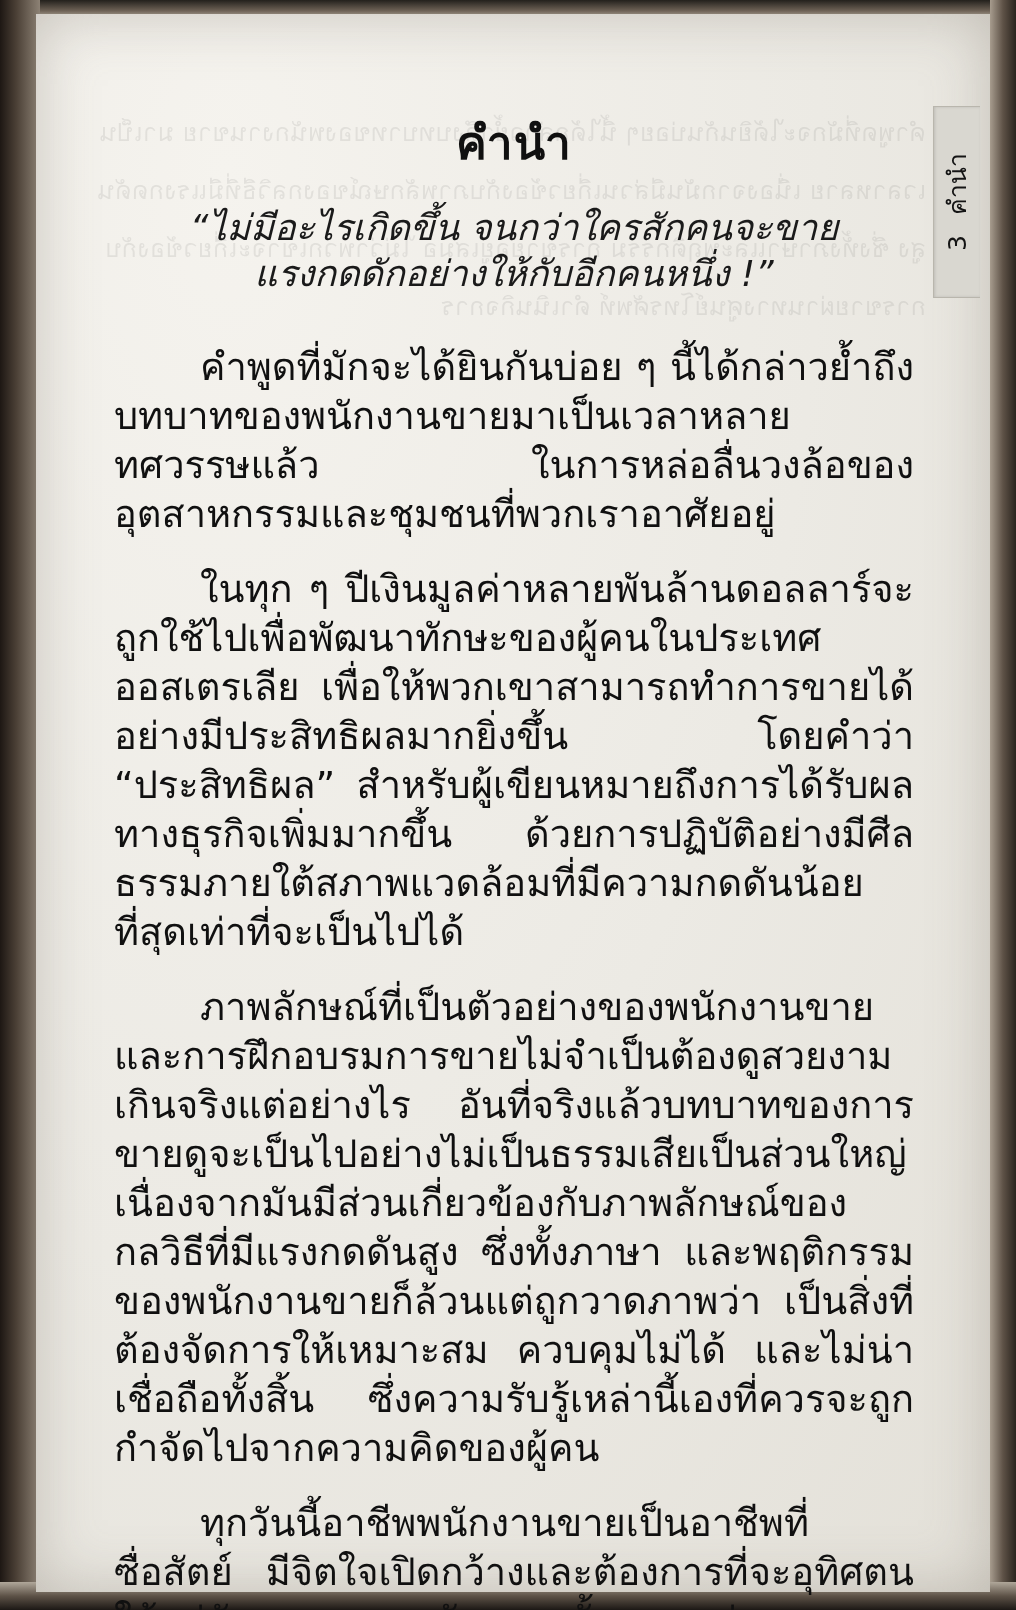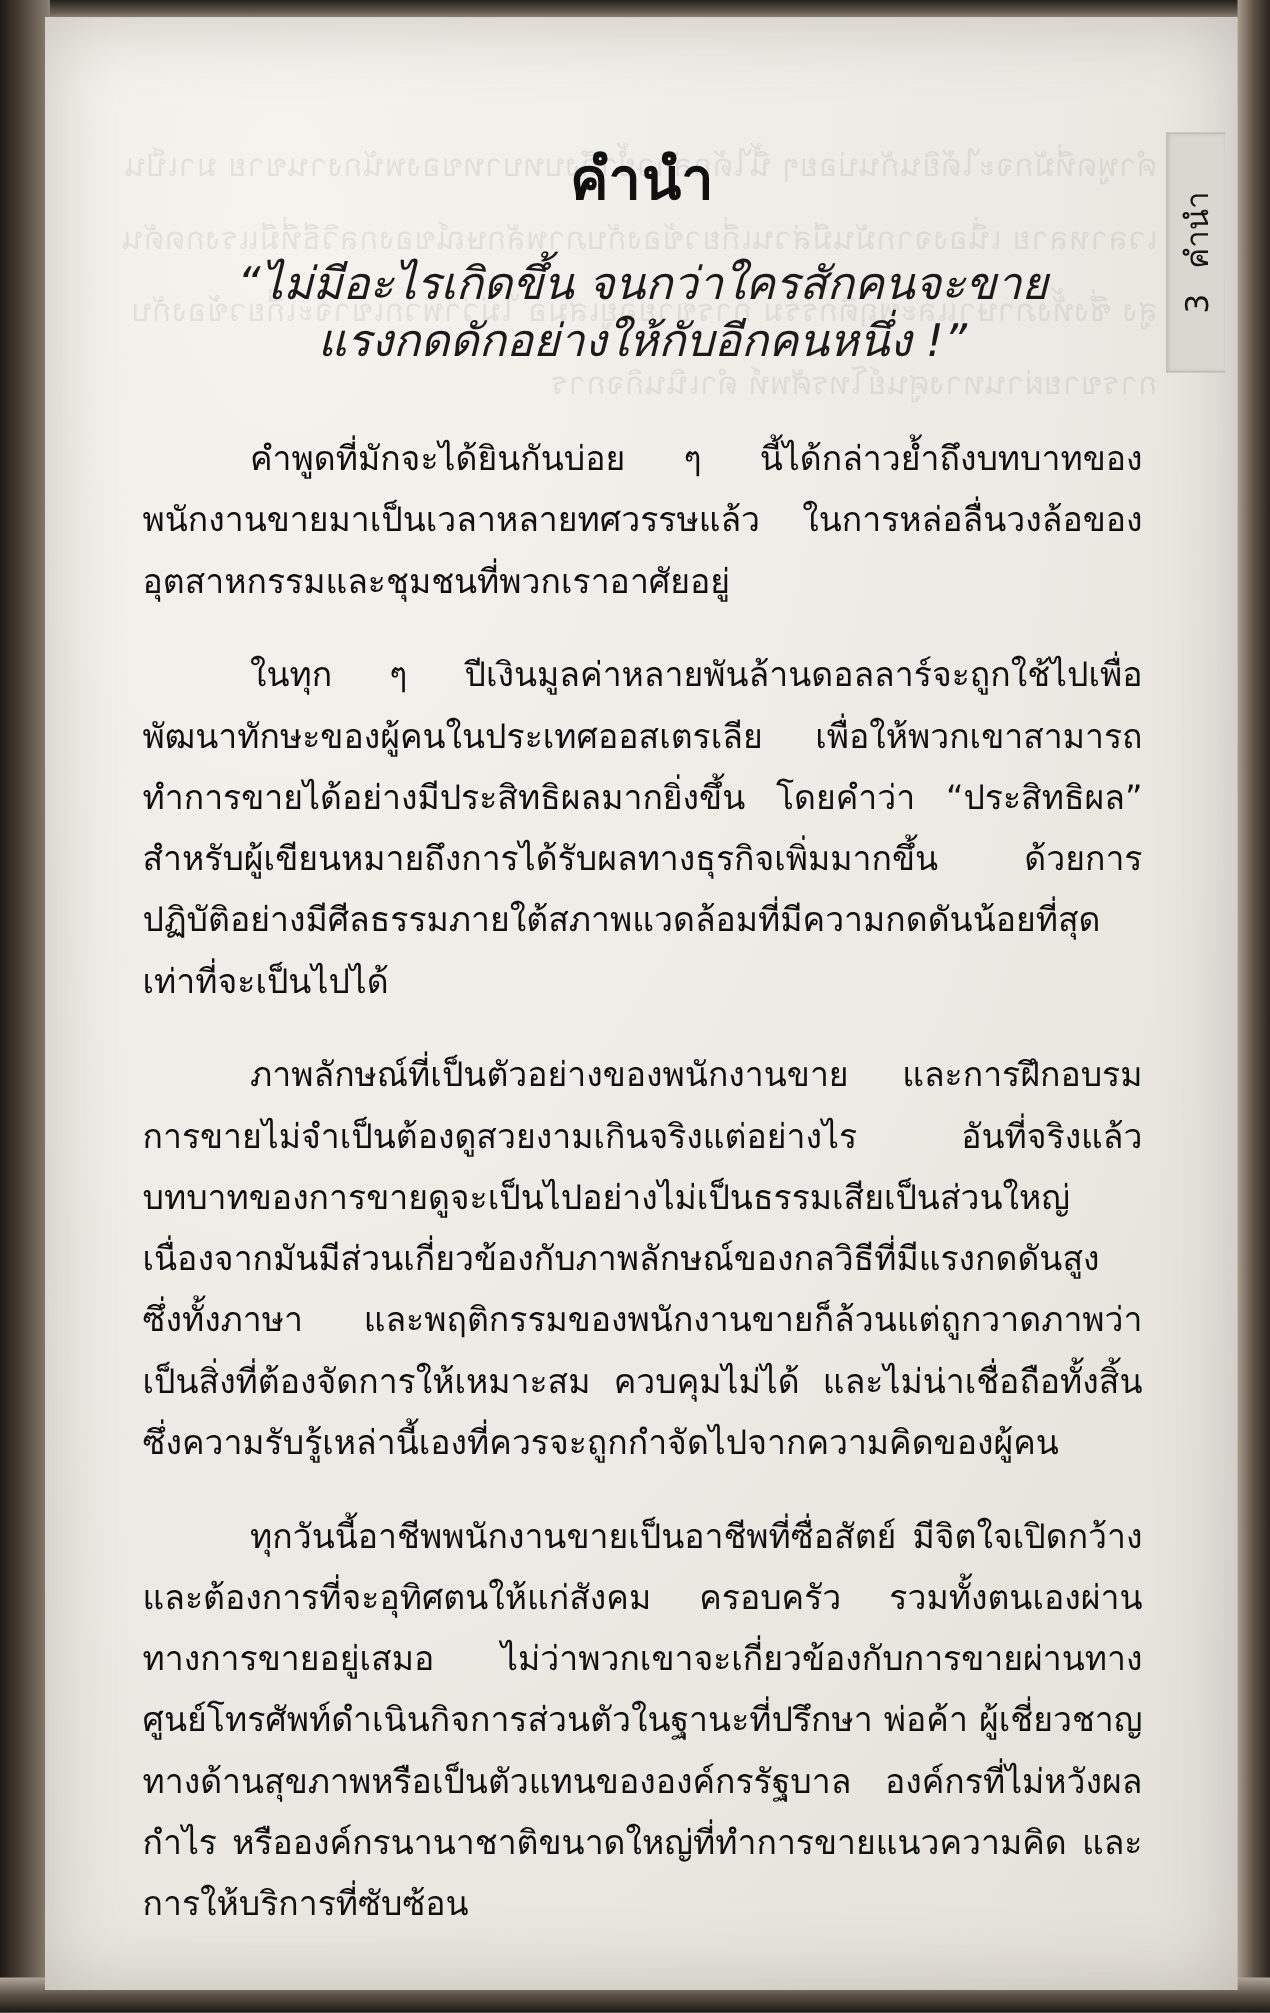--- a/index.html
+++ b/index.html
@@ -86,21 +86,21 @@
   .quote {
     text-align: center;
     font-size: 36px;
     line-height: 46px;
     font-style: italic;
     color: #1a1a1a;
     margin-bottom: 46px;
   }
   .quote .ln { display: block; }
   p.para {
-    font-size: 27px;
+    font-size: 38px;
     line-height: 49px;
     text-align: justify;
     text-justify: inter-word;
     margin: 0 0 26px 0;
     text-indent: 86px;
     color: #101010;
   }
   p.para:last-child { margin-bottom: 0; }
   
   .side-tab {

